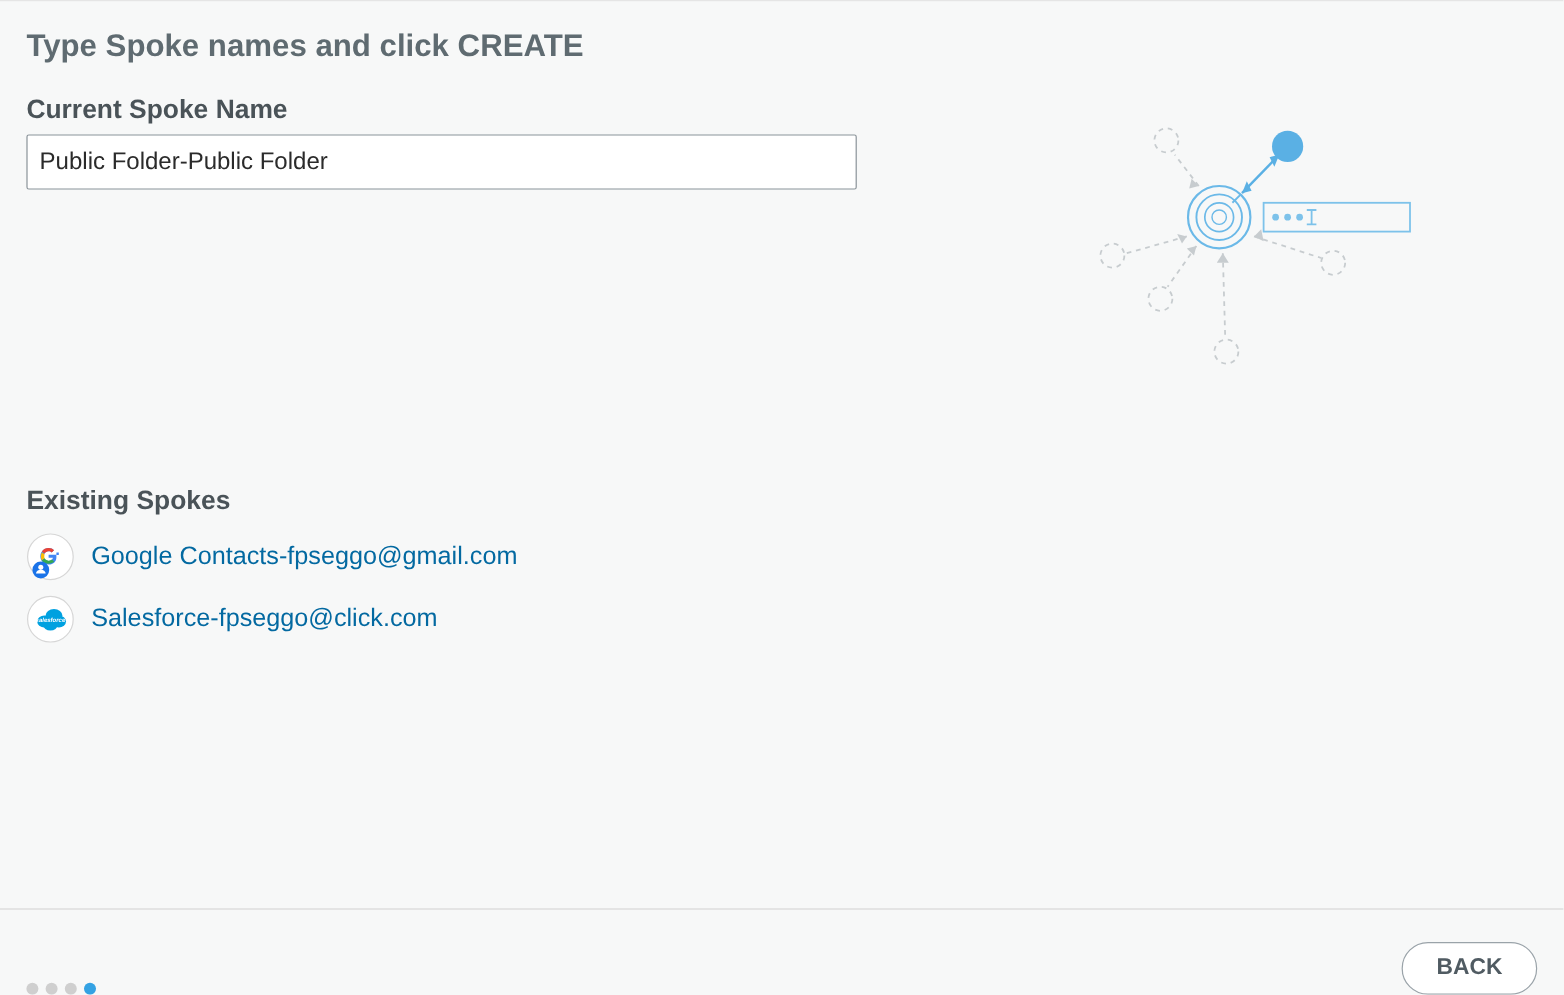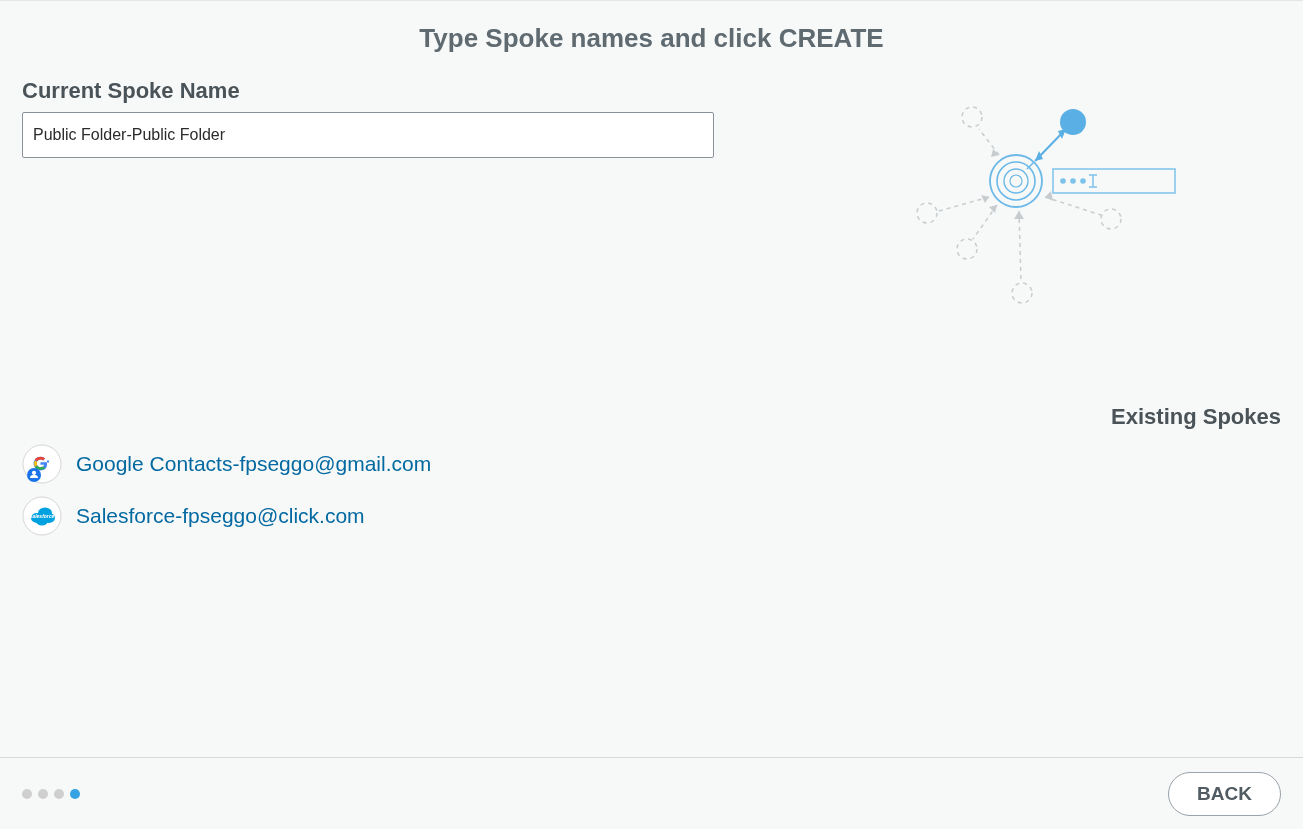--- a/index.html
+++ b/index.html
@@ -2,48 +2,48 @@
 <html><head>
   <meta charset="utf-8">
   <style>
     * { box-sizing: border-box; margin: 0; padding: 0; }
     body { font-family: 'Segoe UI', Arial, sans-serif; background: #f7f8f8; width: 1303px; height: 829px; position: relative; display: flex; flex-direction: column; }
     
     .top-border { height: 1px; background: #e5e5e5; width: 100%; }
 
     .content { flex: 1; padding: 0 22px; position: relative; }
 
-    .page-title { text-align: center; color: #5f6b71; font-size: 26px; font-weight: 600; margin-top: 22px; }
+    .page-title { color: #5f6b71; font-size: 26px; font-weight: 600; margin-top: 22px; }
 
     .form-section { margin-top: 24px; position: relative; }
 
     .field-label { color: #4a5358; font-size: 22px; font-weight: 600; margin-bottom: 8px; display: block; }
 
     .text-input {
       width: 692px; height: 46px; padding: 0 10px;
       border: 1px solid #8a9399; border-radius: 2px;
-      font-size: 16px; color: #2b2b2b; background: #fff;
+      font-size: 20px; color: #2b2b2b; background: #fff;
       outline: none;
     }
 
     .illustration {
       position: absolute; top: 100px; right: 112px;
       width: 280px; height: 210px; pointer-events: none;
     }
 
-    .existing-section { margin-top: 246px; text-align: right; }
+    .existing-section { margin-top: 246px; }
     .existing-title { color: #4a5358; font-size: 22px; font-weight: 600; margin-bottom: 14px; }
 
     .spoke-row { display: flex; align-items: center; margin: 12px 0; }
     .spoke-icon { width: 40px; height: 40px; margin-right: 14px; flex-shrink: 0; }
     .spoke-label { color: #0369a1; font-size: 21px; }
 
     .footer {
       height: 72px; border-top: 1px solid #d8d8d8;
-      display: flex; align-items: center; justify-content: space-between;
+      display: flex; align-items: flex-end; justify-content: space-between;
       padding: 0 22px;
     }
     .stepper { display: flex; gap: 6px; }
     .step-dot { width: 10px; height: 10px; border-radius: 50%; background: #cfcfcf; }
     .step-dot.active { background: #34a2e3; }
 
     .buttons { display: flex; gap: 14px; }
     .btn {
       height: 44px; padding: 0 28px; border-radius: 22px;
       font-size: 19px; font-weight: 600; cursor: pointer;

